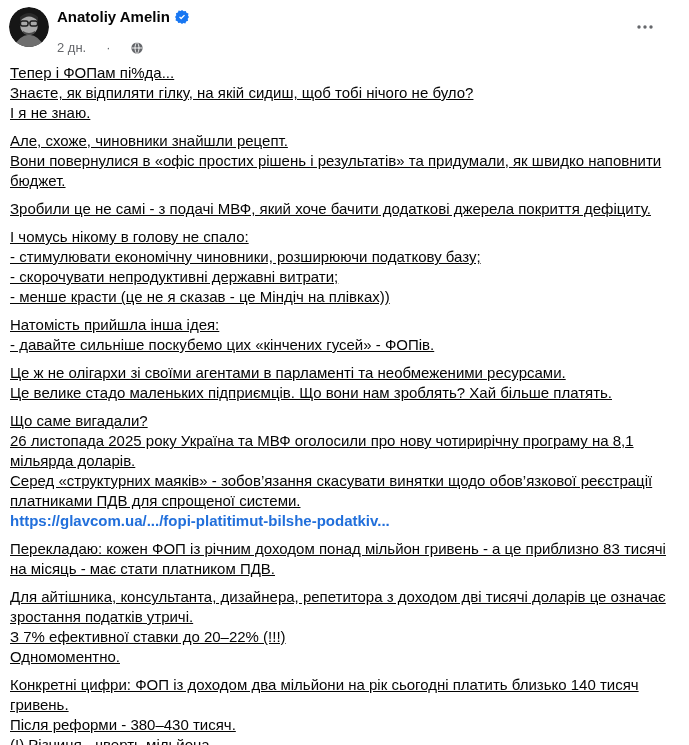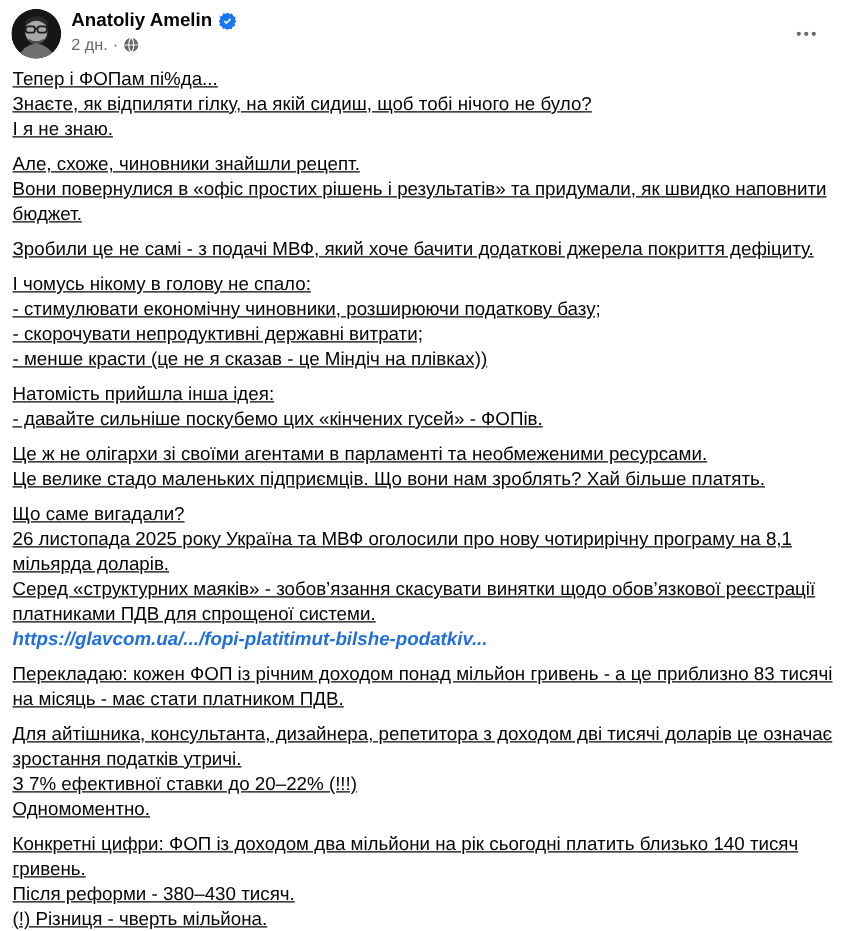--- a/index.html
+++ b/index.html
@@ -34,22 +34,22 @@
     font-size: 15px;
     font-weight: 700;
     color: #050505;
     line-height: 19px;
     cursor: pointer;
   }
   .verified-badge { width: 14px; height: 14px; display: inline-block; }
   .meta-row {
     display: flex;
     align-items: center;
-    gap: 4px;
-    margin-top: 1px;
+    gap: 20px;
+    margin-top: 13px;
     font-size: 13px;
     color: #65676B;
     line-height: 17px;
   }
   .meta-timestamp { cursor: pointer; }
   .meta-sep { color: #65676B; }
   .globe { width: 12px; height: 12px; display: inline-block; margin-top: 1px; }
   .menu-btn {
     margin-left: auto;
     margin-right: 12px;
@@ -69,21 +69,20 @@
   }
   .post-paragraph { margin-bottom: 8px; }
   .post-paragraph:last-child { margin-bottom: 0; }
   .post-line { white-space: normal; text-decoration: underline; }
   .post-link {
     color: #216FDB;
     font-weight: 700;
     text-decoration: none;
     display: inline-block;
     word-break: break-all;
-    font-style: italic;
   }
 </style>
 </head>
 <body>
 
 <div class="post">
 
   <div class="post-header">
 
     <div class="avatar-wrap">

